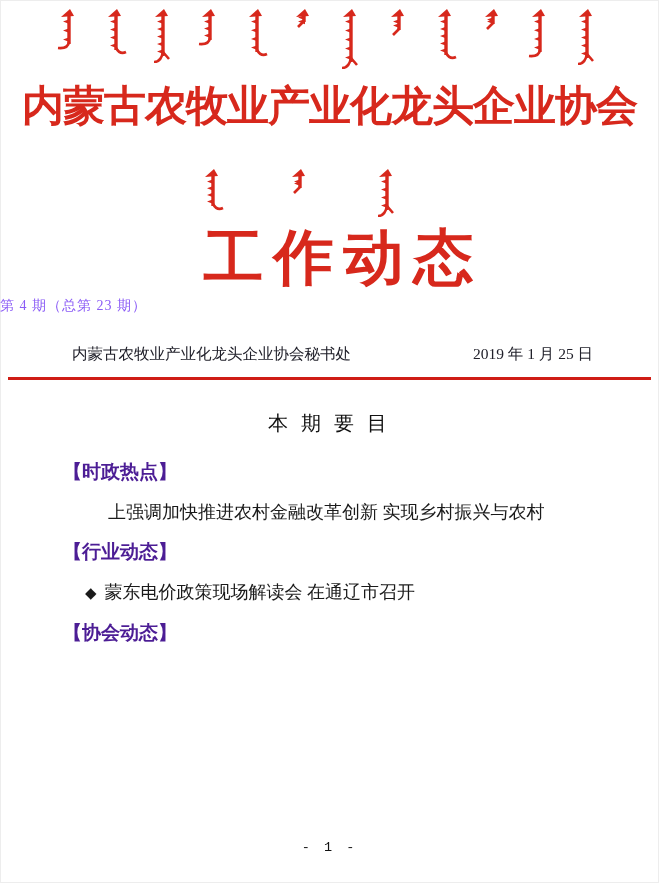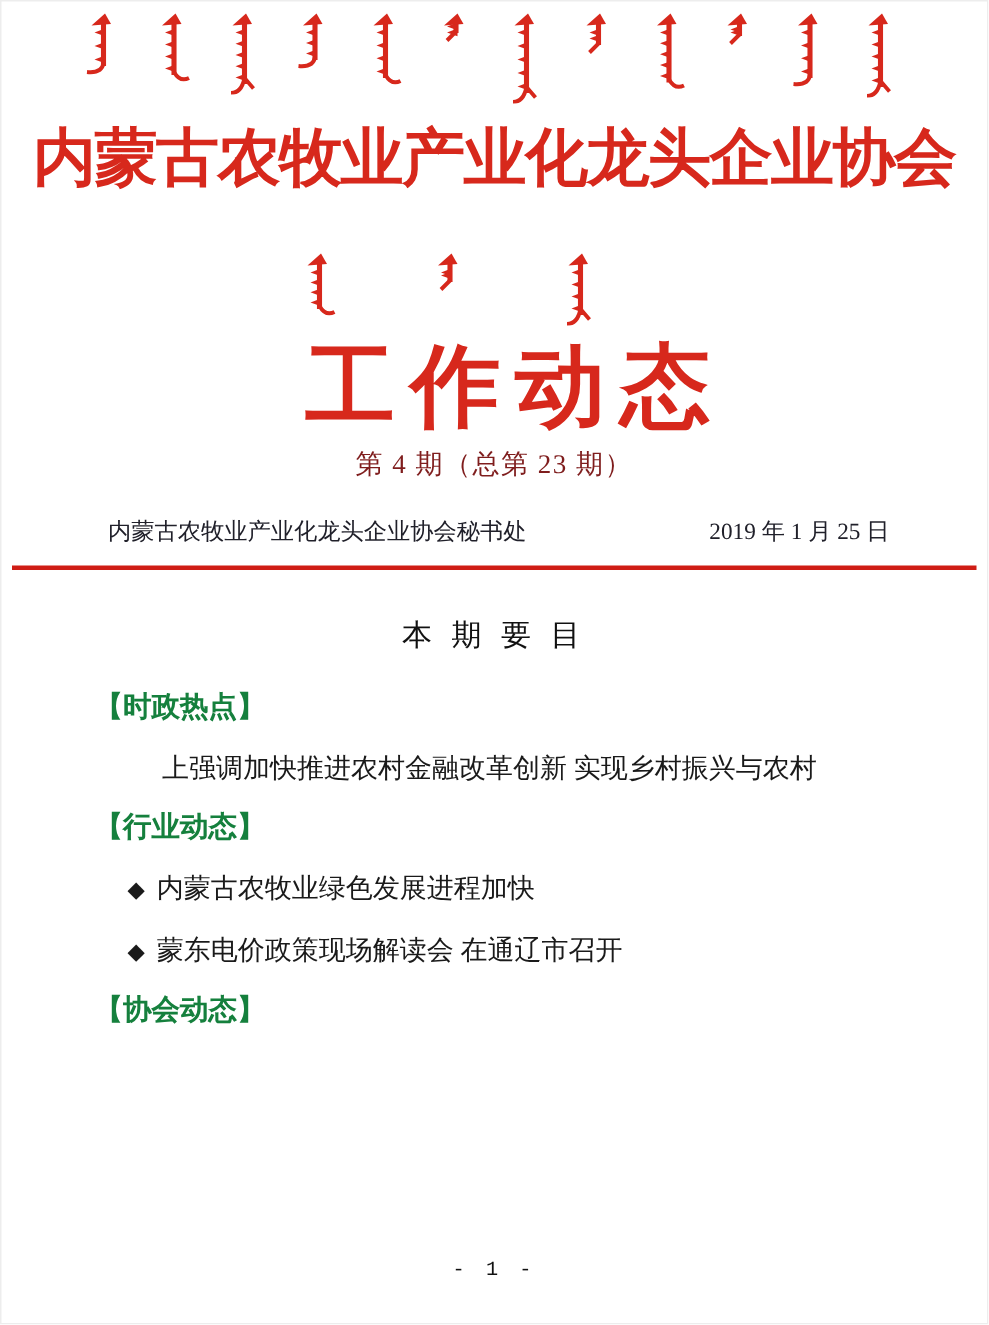--- a/index.html
+++ b/index.html
@@ -35,21 +35,21 @@
   
   .bulletin-title {
     position: absolute; top: 214px; left: 0; width: 100%;
     margin: 14px; text-align: center;
     font-size: 60px; font-weight: 700; letter-spacing: 10px;
     color: #d7281c; line-height: 1; white-space: nowrap;
   }
 
   .issue-line {
     position: absolute; top: 297px; left: 0; width: 100%;
-    text-align: center; font-size: 18px; color: #7f1d1d;
+    text-align: left; font-size: 14px; color: #8b5cf6;
     letter-spacing: 1px;
   }
 
   .meta-line {
     position: absolute; top: 344px; left: 72px; right: 66px;
     display: flex; justify-content: space-between;
     font-size: 15.5px; color: #20202a; white-space: nowrap;
   }
 
   .red-rule {
@@ -60,21 +60,21 @@
   .toc-title {
     position: absolute; top: 410px; left: 0; width: 100%;
     text-align: center; font-size: 20px; font-weight: 400;
     letter-spacing: 4px; color: #111111; white-space: nowrap;
   }
 
   .toc {
     position: absolute; top: 452px; left: 63px; width: 548px;
   }
   .toc-heading {
-    font-size: 19px; font-weight: 700; color: #15803d;
+    font-size: 19px; font-weight: 700; color: #4c1d95;
     line-height: 40px; white-space: nowrap;
   }
   .toc-line {
     font-size: 18px; color: #1a1a1a; line-height: 40px;
     padding-left: 45px; white-space: nowrap;
   }
   .toc-line.first { padding-left: 22px; }
   .toc-line .bullet {
     font-size: 15px; margin-right: 8px; color: #1a1a1a;
     font-family: "DejaVu Sans", sans-serif;
@@ -200,20 +200,19 @@
   </div>
 
   <div class="red-rule"></div>
 
   <div class="toc-title">本 期 要 目</div>
 
   <div class="toc" id="toc-sections">
       <div class="toc-heading">【时政热点】</div>
       <div class="toc-line"><span>上强调加快推进农村金融改革创新 实现乡村振兴与农村</span></div>
       <div class="toc-heading">【行业动态】</div>
-      <div class="toc-line first"><span class="bullet">◆</span><span>内蒙古农牧业绿色发展进程加快</span></div>
       <div class="toc-line first"><span class="bullet">◆</span><span>蒙东电价政策现场解读会 在通辽市召开</span></div>
       <div class="toc-heading">【协会动态】</div>
     </div>
 
   <div class="footer">- 1 -</div>
 
 </div>
 
 </body></html>

